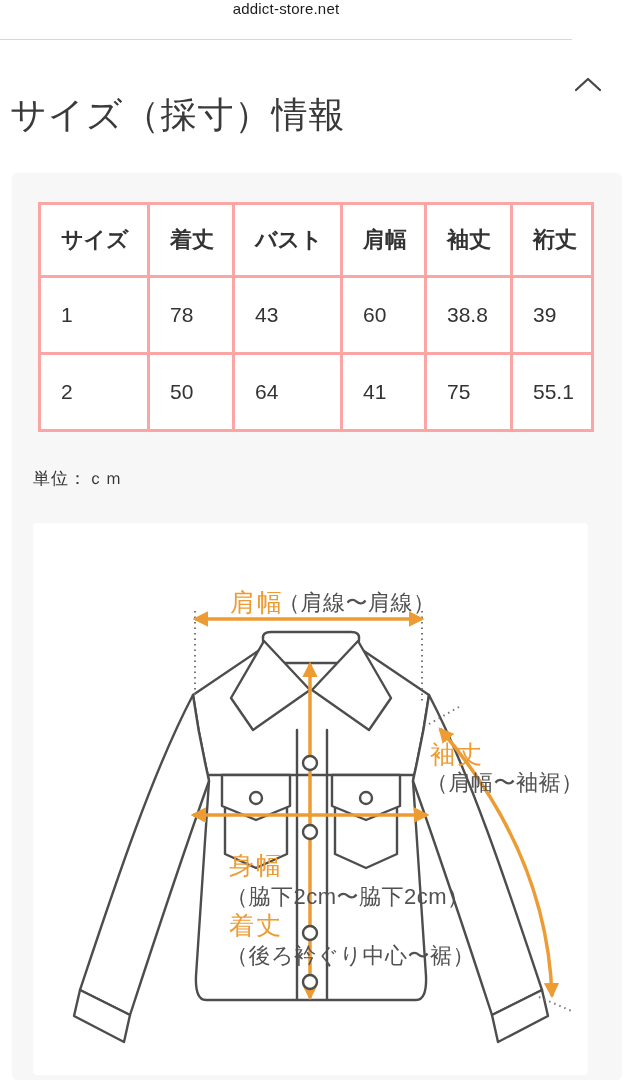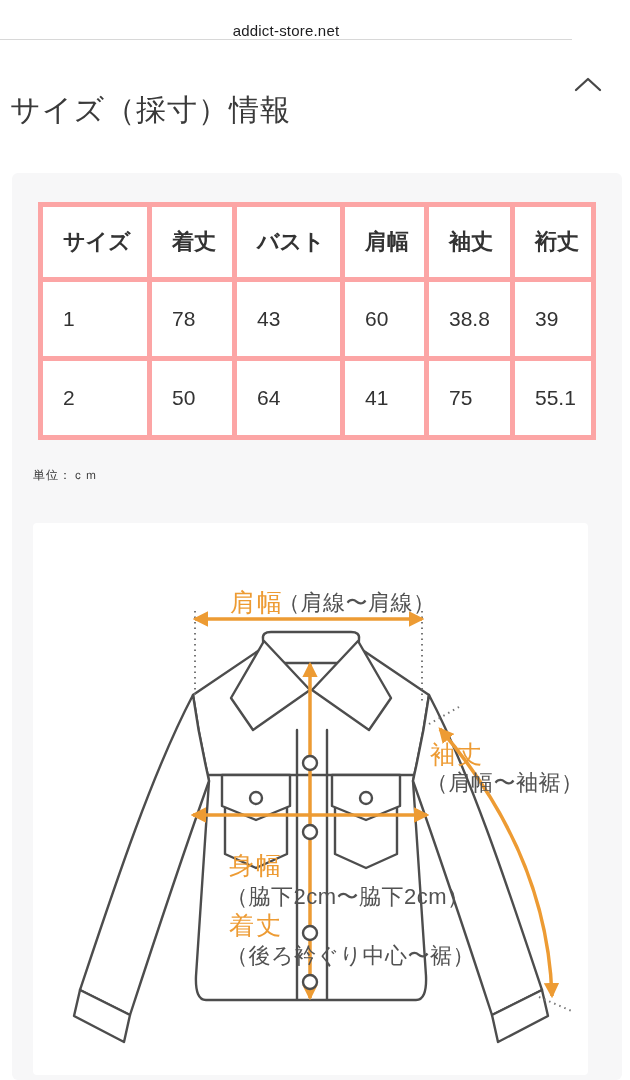--- a/index.html
+++ b/index.html
@@ -6,57 +6,57 @@
   body{
     width:630px;height:1080px;position:relative;overflow:hidden;
     background:#ffffff;
     font-family:"Liberation Sans","DejaVu Sans",sans-serif;
     -webkit-font-smoothing:antialiased;
   }
   
   .topbar{
     position:absolute;left:0;top:0;width:572px;height:39px;
     background:#ffffff;border-bottom:1px solid #d8d8d8;
-    display:flex;align-items:flex-end;justify-content:center;
+    display:flex;align-items:flex-start;justify-content:center;
   }
   .topbar .url{font-size:15px;color:#1c1c1e;letter-spacing:.2px;}
   
   .section-header{
     position:absolute;left:0;top:40px;width:630px;height:100px;
   }
   .section-title{
     position:absolute;left:10px;top:27px;
-    font-size:30px;line-height:36px;color:#3a3a3a;font-weight:500;letter-spacing:1px;
+    font-size:36px;line-height:36px;color:#3a3a3a;font-weight:500;letter-spacing:1px;
   }
   .chevron-btn{
     position:absolute;right:26px;top:34px;width:32px;height:22px;
     background:none;border:none;padding:0;cursor:pointer;display:block;
   }
   
   .panel{
     position:absolute;left:12px;top:173px;width:610px;height:907px;
     background:#f7f7f8;border-radius:6px;
   }
   
   table.size-table{
     position:absolute;left:26px;top:29px;
     border-collapse:collapse;table-layout:fixed;width:553px;
     background:#ffffff;
   }
   .size-table th,.size-table td{
-    border:5px solid #fca5a5;background:#ffffff;
+    border:3px solid #fca5a5;background:#ffffff;
     text-align:left;padding:0 0 0 20px;vertical-align:middle;
     color:#333333;overflow:hidden;white-space:nowrap;
   }
   .size-table th{height:70px;font-size:22px;font-weight:bold;}
   .size-table td{height:74px;font-size:21px;font-weight:normal;}
   
   .unit-note{
     position:absolute;left:21px;top:294px;
-    font-size:12px;color:#333333;letter-spacing:1px;
+    font-size:17px;color:#333333;letter-spacing:1px;
   }
   
   .diagram-box{
     position:absolute;left:21px;top:350px;width:555px;height:552px;
     background:#ffffff;border-radius:4px;
   }
   .diagram-box svg{display:block;}
   svg text{font-family:"Liberation Sans","DejaVu Sans",sans-serif;}
   .lbl-main{font-size:25px;font-weight:500;letter-spacing:2px;}
   .lbl-sub{font-size:22px;letter-spacing:0.5px;}

